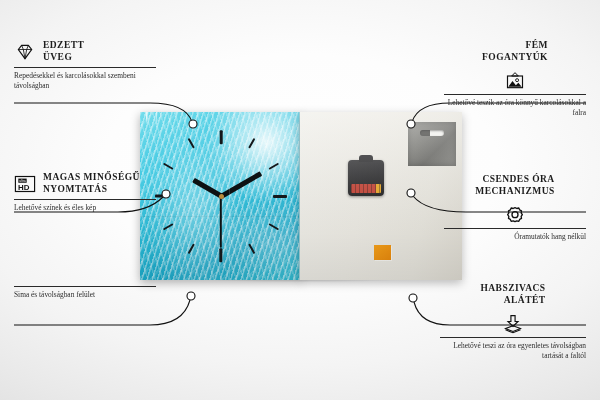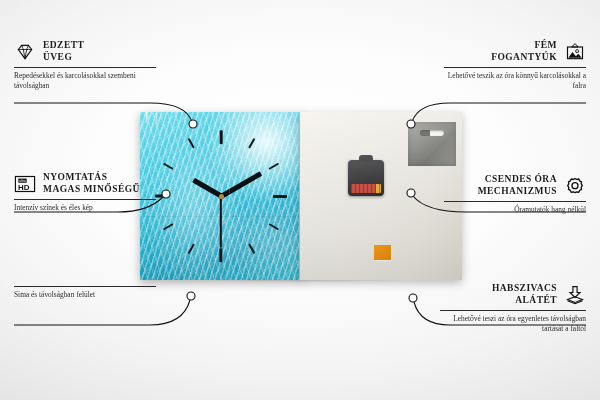--- a/index.html
+++ b/index.html
@@ -108,21 +108,21 @@
   .co-head{display:flex;align-items:center;gap:7px;}
   .co-title{
     font-size:9.5px;letter-spacing:.45px;color:#1c1c1c;
     line-height:1.25;text-transform:uppercase;font-weight:700;
   }
   .co-rule{height:1px;background:#2a2a2a;margin:3px 0 3px;}
   .co-desc{font-size:7.4px;color:#2d2d2d;line-height:1.35;}
   .left .co-head{justify-content:flex-start;}
   .left .co-title{text-align:left;}
   .left .co-desc{text-align:left;}
-  .right .co-head{justify-content:flex-end;}
+  .right .co-head{justify-content:flex-end;flex-direction:column;}
   .right .co-title{text-align:right;}
   .right .co-desc{text-align:right;}
   .ico{width:22px;height:20px;flex:0 0 auto;display:block;}
 
   svg.link{position:absolute;left:0;top:0;width:600px;height:400px;overflow:visible;pointer-events:none;}
   .lk{fill:none;stroke:#111;stroke-width:1.1;}
   .dot{fill:#fff;stroke:#111;stroke-width:1.1;}
 </style>
 </head>
 <body>
@@ -207,26 +207,26 @@
 
   <div class="callout left" style="left:14px;top:172px;width:142px;">
     <div class="co-head">
       <svg class="ico" viewBox="0 0 26 24">
         <rect x="1.5" y="3" width="23" height="18" fill="none" stroke="#111" stroke-width="1.4"></rect>
         <rect x="5" y="5.5" width="10" height="5" fill="#111"></rect>
         <text x="6" y="9.6" font-size="4" fill="#fff" font-family="Liberation Sans, sans-serif">ultra</text>
         <text x="4.5" y="19" font-size="9.5" fill="#111" font-family="Liberation Sans, sans-serif" font-weight="bold">HD</text>
       </svg>
       <div class="co-title">
+        <div>MAGAS MINŐSÉGŰ</div>
         <div>NYOMTATÁS</div>
-        <div>MAGAS MINŐSÉGŰ</div>
-      </div>
-    </div>
-    <div class="co-rule"></div>
-    <div class="co-desc">Intenzív színek és éles kép</div>
+      </div>
+    </div>
+    <div class="co-rule"></div>
+    <div class="co-desc">Lehetővé színek és éles kép</div>
   </div>
 
   <div class="callout left" style="left:14px;top:283px;width:142px;">
     <div class="co-rule"></div>
     <div class="co-desc">Sima és távolságban felület</div>
   </div>
 
   <div class="callout right" style="left:444px;top:40px;width:142px;">
     <div class="co-head">
       <div class="co-title">

